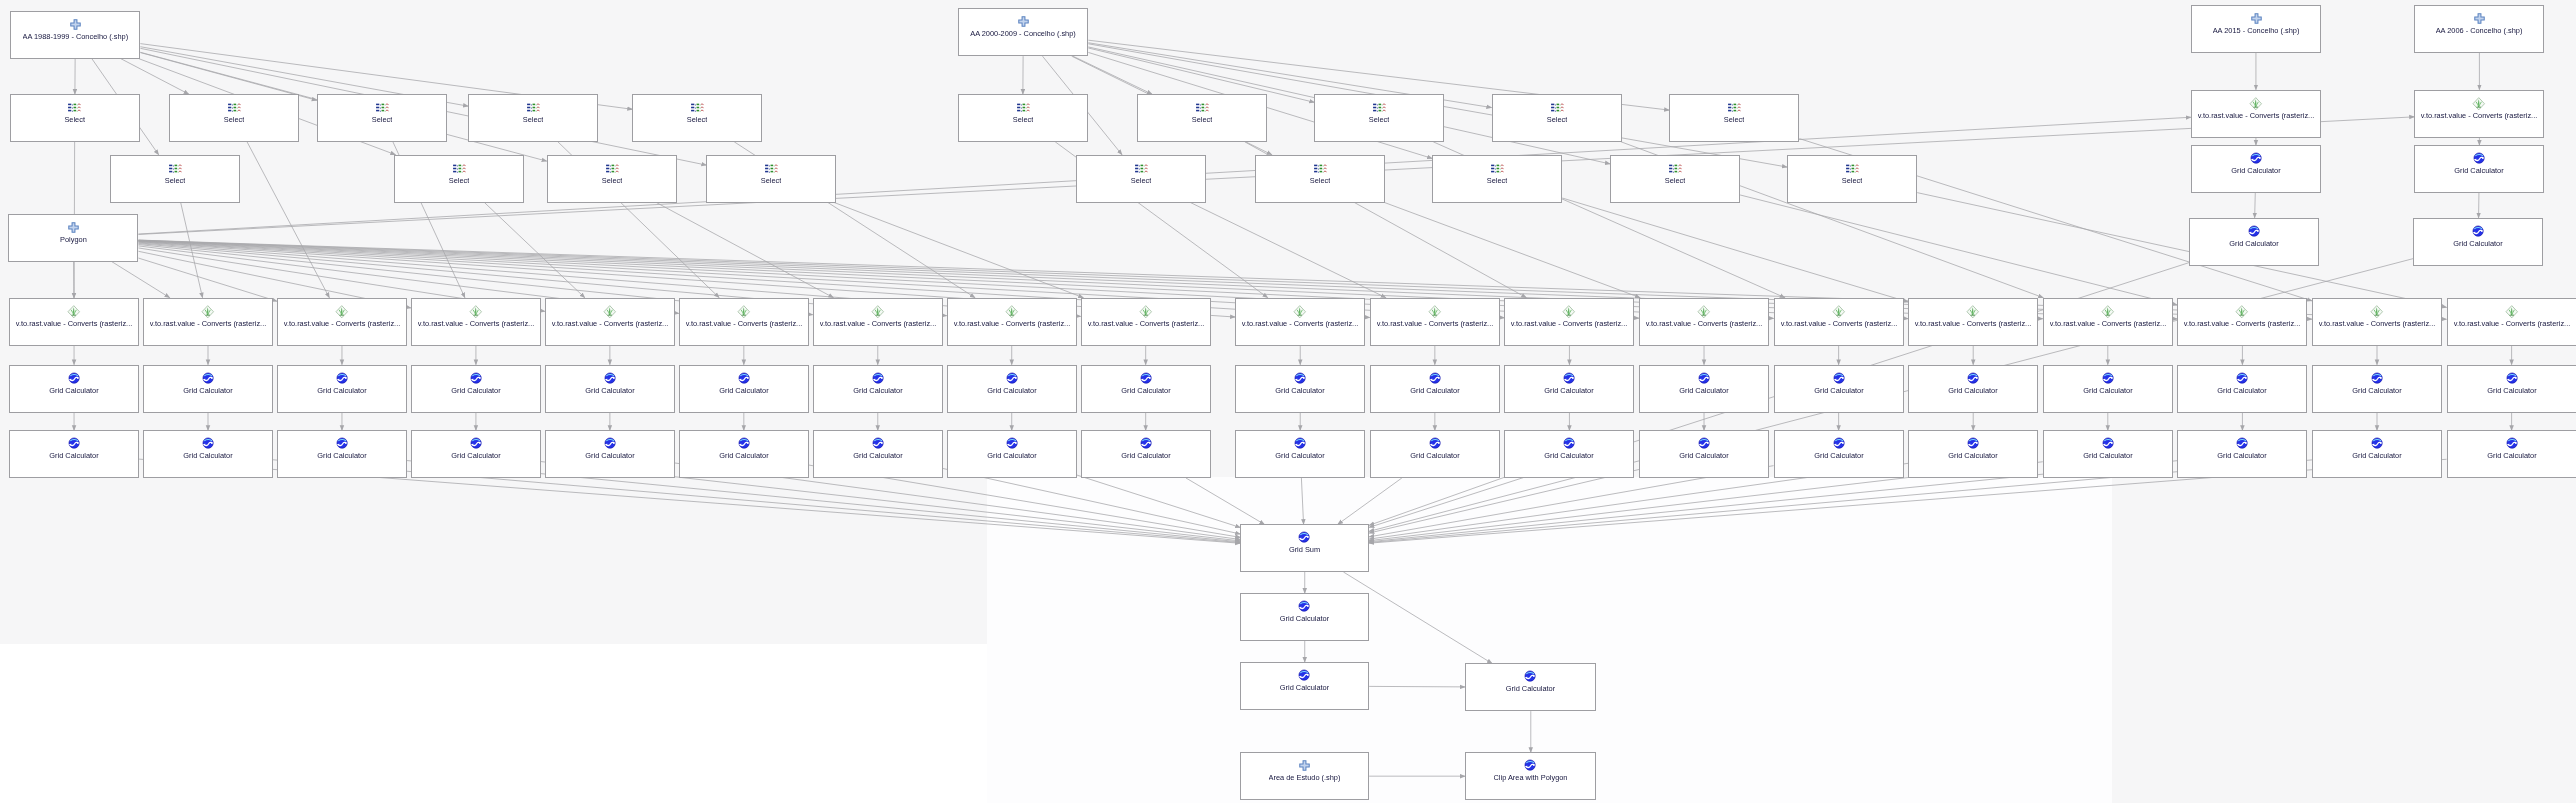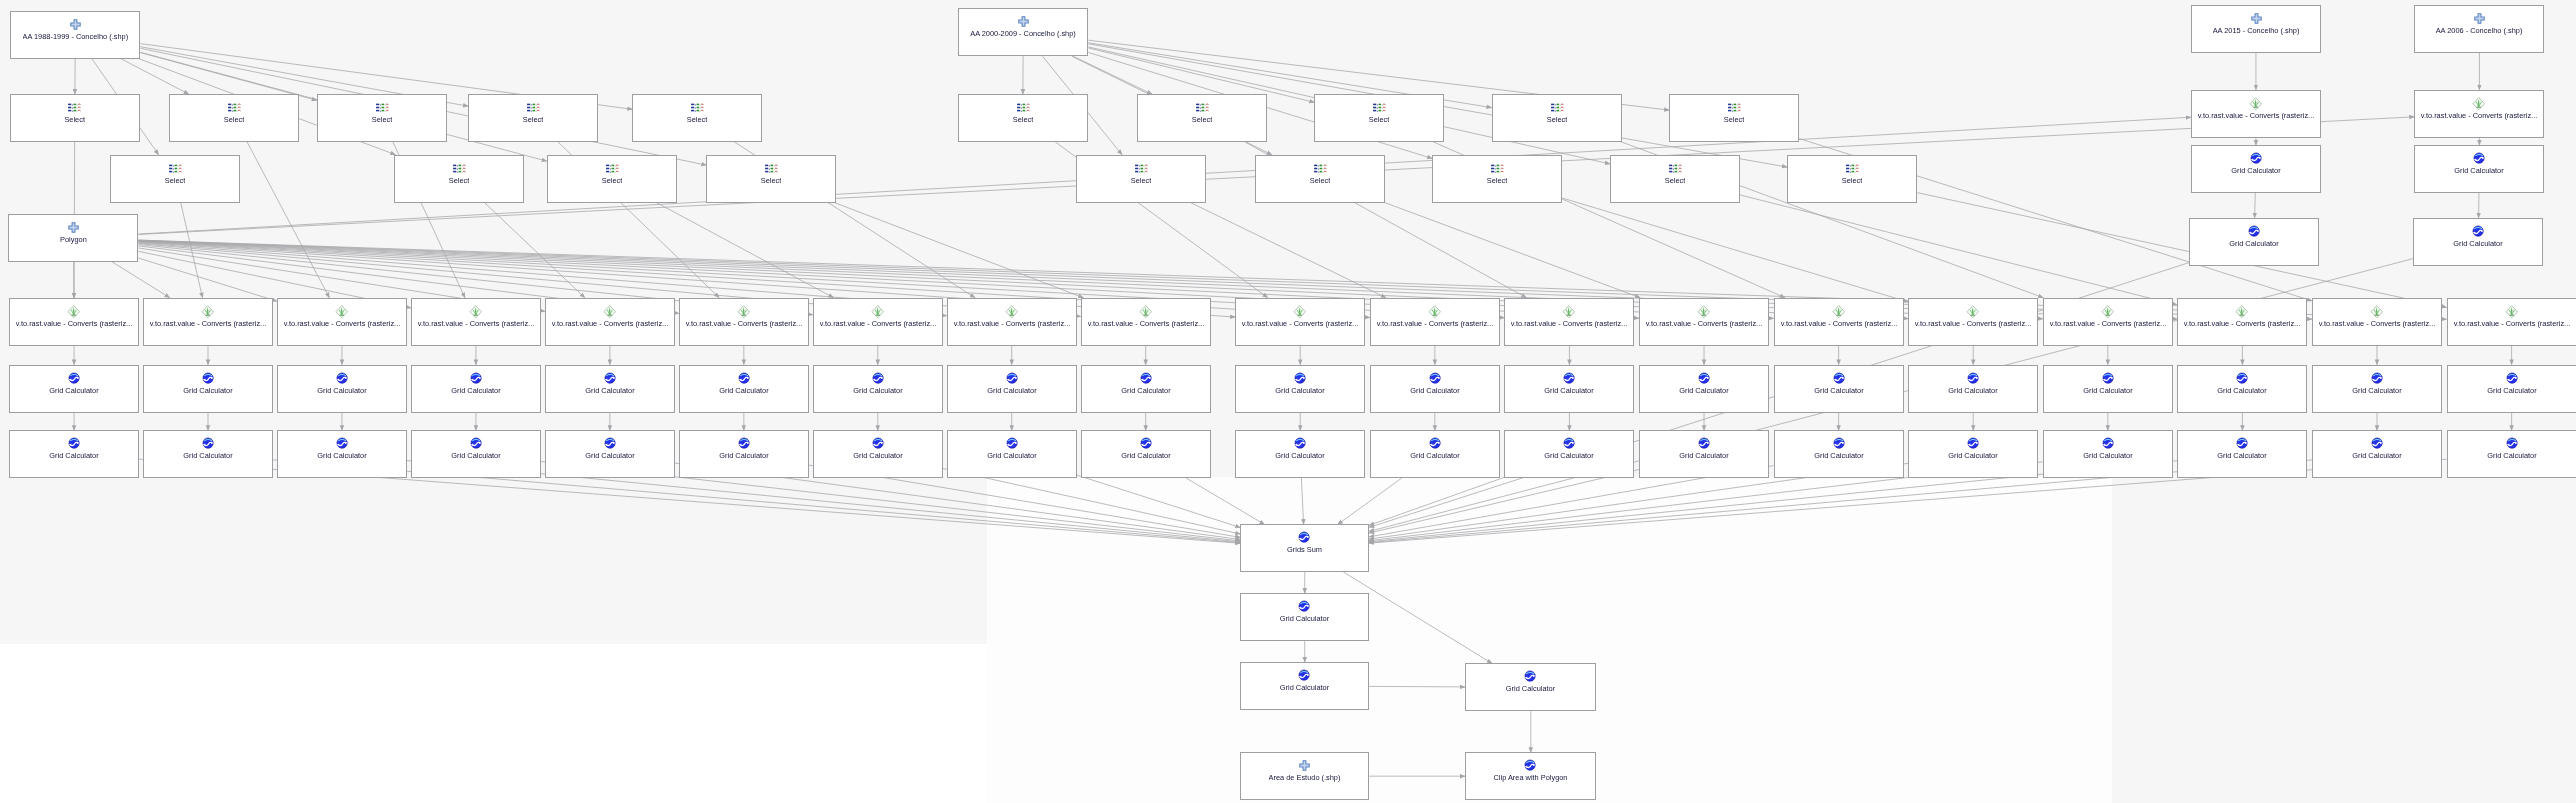--- a/index.html
+++ b/index.html
@@ -1534,21 +1534,21 @@
     <div class="node" style="left: 1240px; top: 524px; width: 129px; height: 48px;">
       <span class="nicon">
         <svg width="12.2" height="12.2" viewBox="0 0 19 19">
     <circle cx="9.5" cy="9.5" r="8" fill="#2431e8" stroke="#1515a8" stroke-width="1"></circle>
     <path d="M3.6 6.2 C6 3.2 13 2.9 15.6 6.4" stroke="#7fe0ff" stroke-width="1.6" fill="none"></path>
     <path d="M2.6 11.4 C5.4 14.4 8.8 13.6 10.4 10.6 C11.8 8 14.2 7.8 16.4 9.4" stroke="#ffffff" stroke-width="2" fill="none"></path>
     <path d="M14.6 7.6 L17.6 9.9 L13.9 10.9 Z" fill="#ffffff"></path>
     <path d="M4.6 13.4 L1.8 11.2 L5.4 10.4 Z" fill="#ffffff"></path>
   </svg>
       </span>
-      <div class="nlabel">Grids Sum</div>
+      <div class="nlabel">Grid Sum</div>
     </div>
     <div class="node" style="left: 1240px; top: 593px; width: 129px; height: 48px;">
       <span class="nicon">
         <svg width="12.2" height="12.2" viewBox="0 0 19 19">
     <circle cx="9.5" cy="9.5" r="8" fill="#2431e8" stroke="#1515a8" stroke-width="1"></circle>
     <path d="M3.6 6.2 C6 3.2 13 2.9 15.6 6.4" stroke="#7fe0ff" stroke-width="1.6" fill="none"></path>
     <path d="M2.6 11.4 C5.4 14.4 8.8 13.6 10.4 10.6 C11.8 8 14.2 7.8 16.4 9.4" stroke="#ffffff" stroke-width="2" fill="none"></path>
     <path d="M14.6 7.6 L17.6 9.9 L13.9 10.9 Z" fill="#ffffff"></path>
     <path d="M4.6 13.4 L1.8 11.2 L5.4 10.4 Z" fill="#ffffff"></path>
   </svg>

